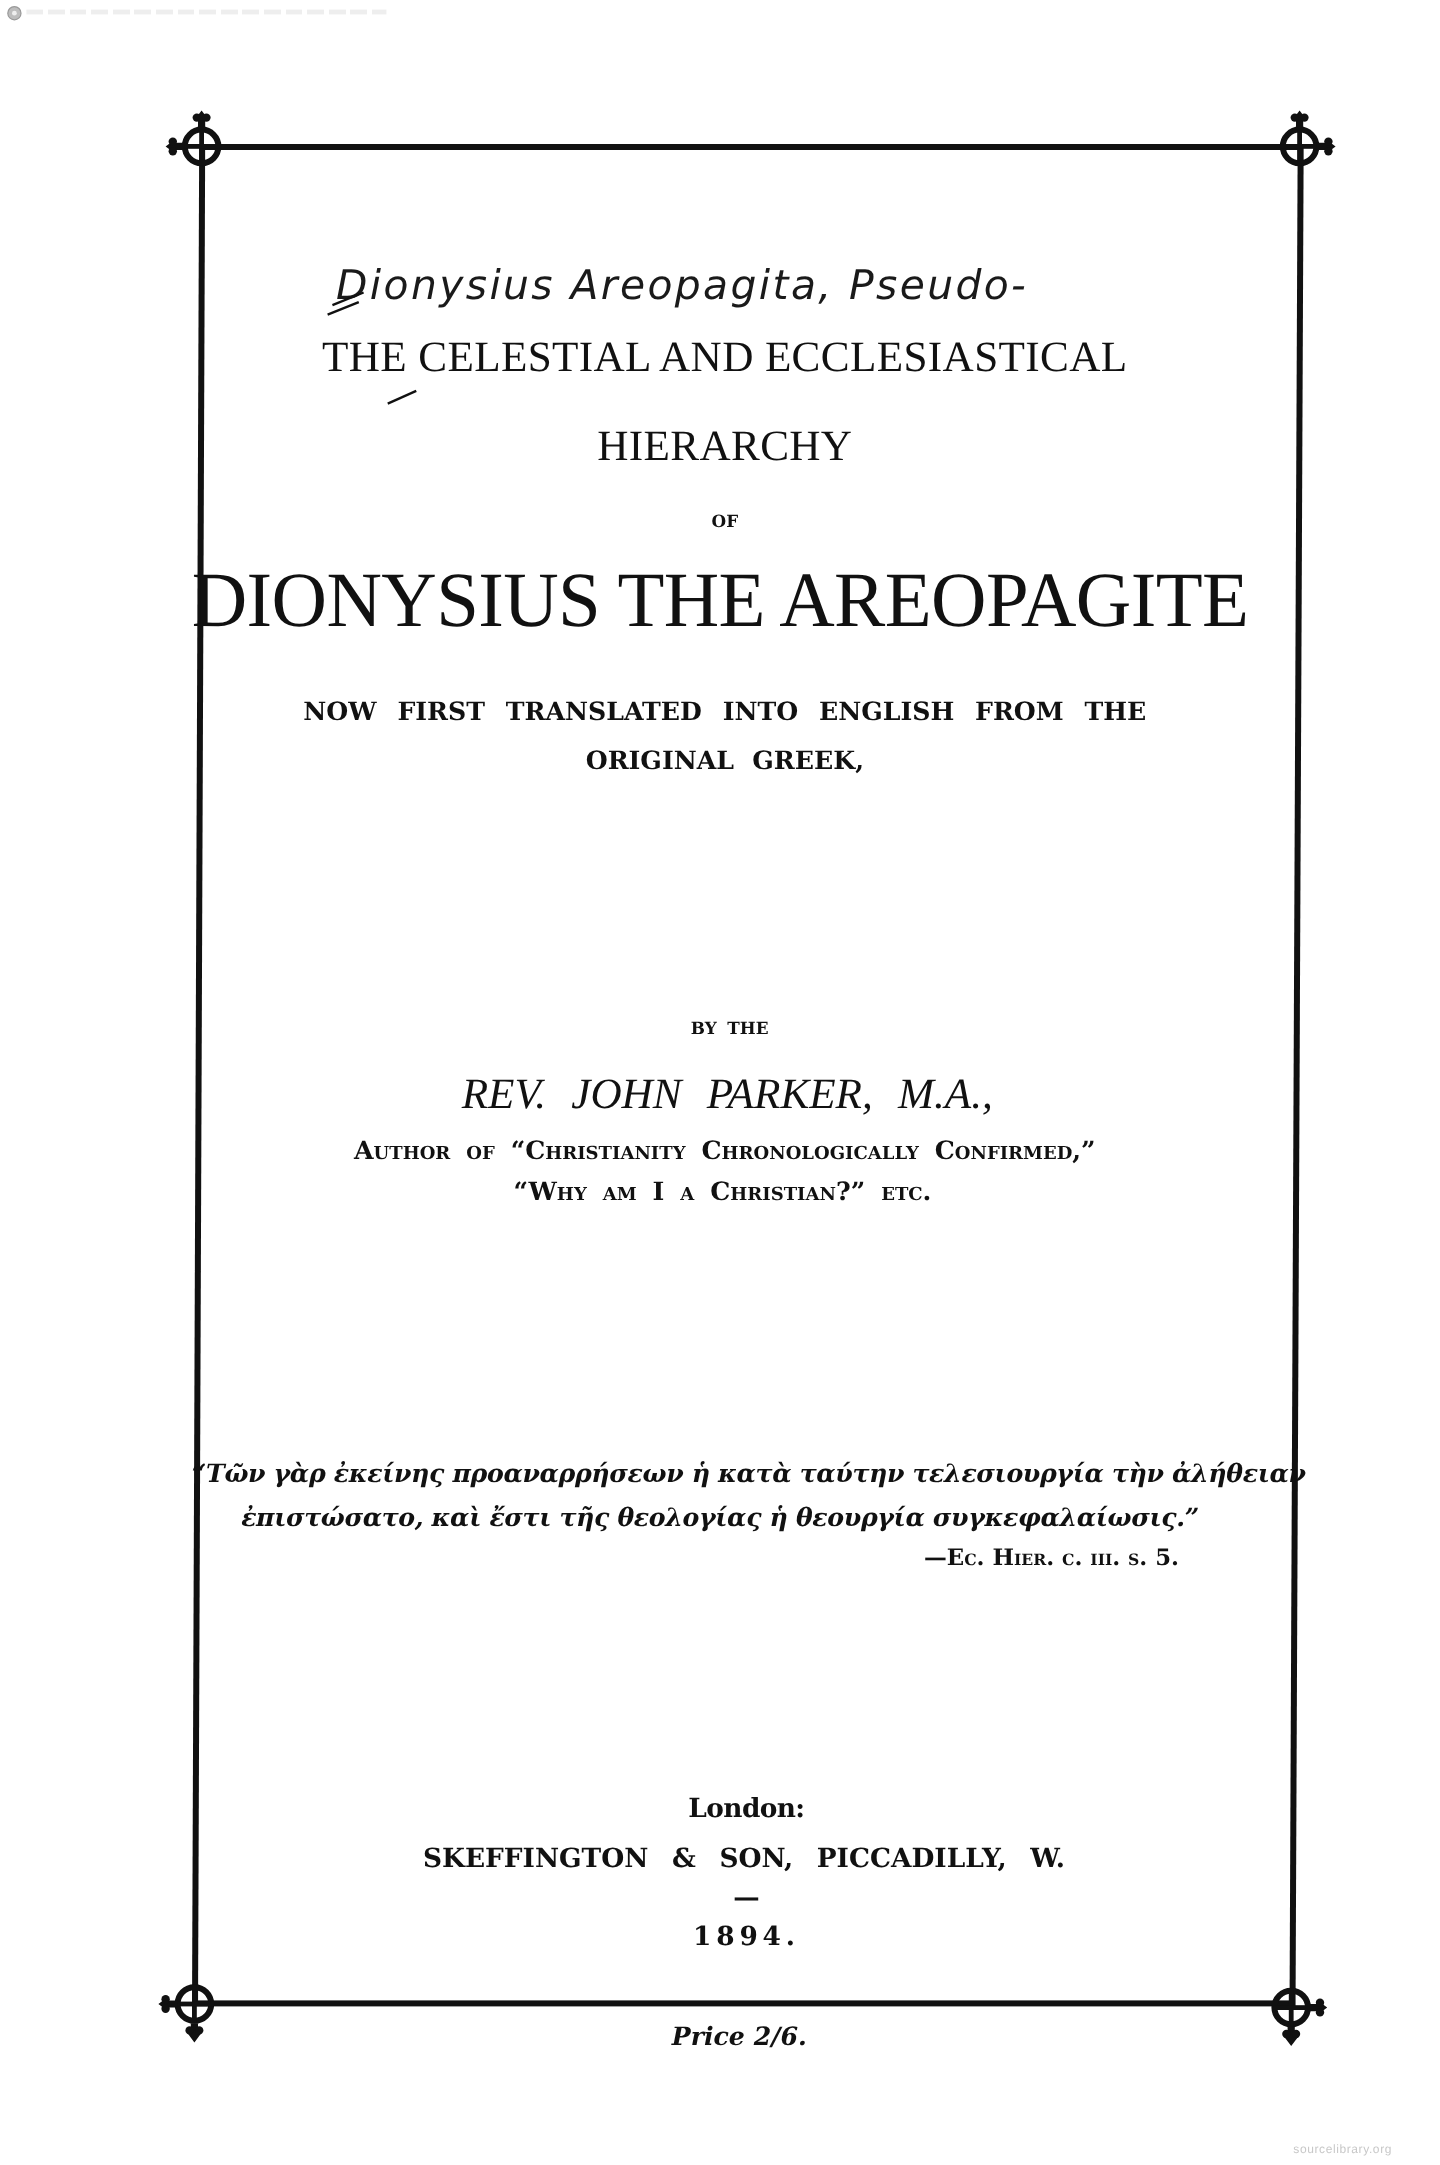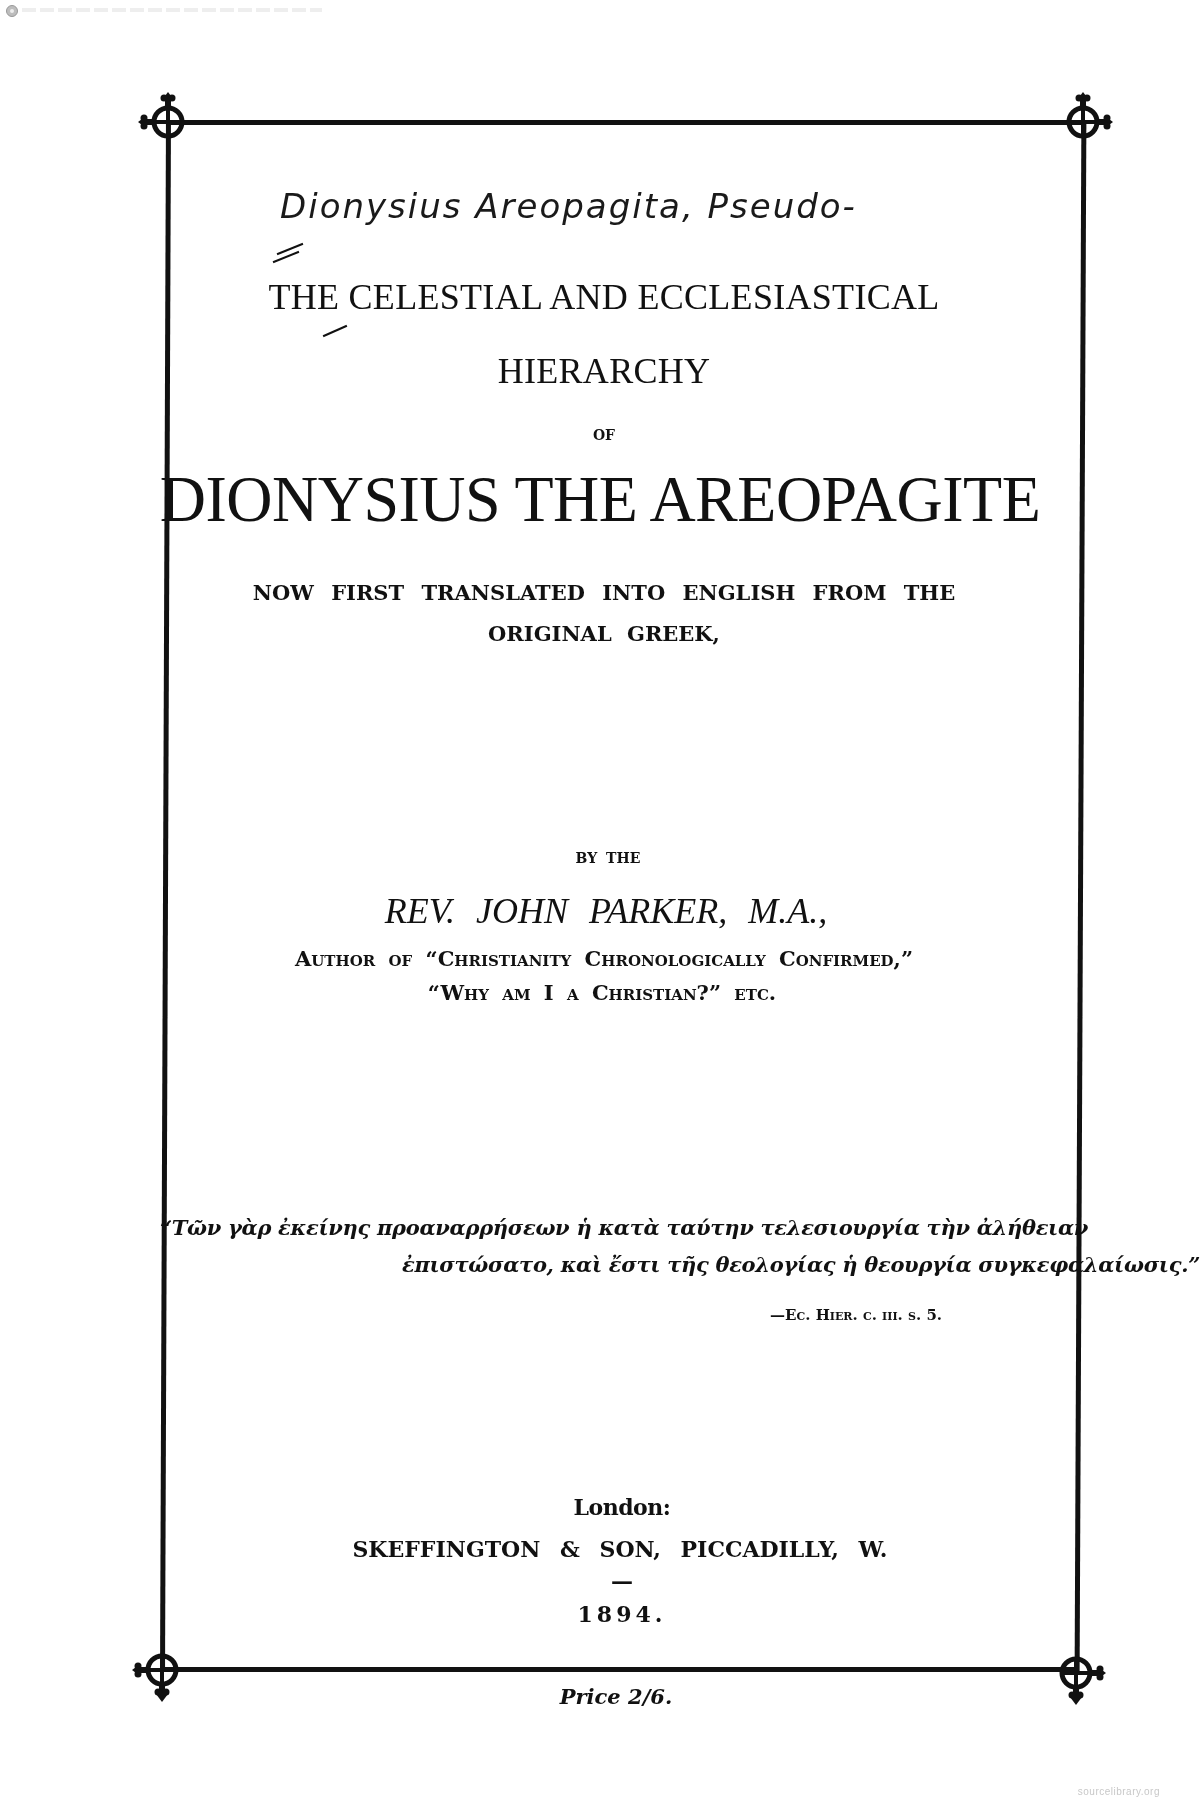--- a/index.html
+++ b/index.html
@@ -4,21 +4,21 @@
 <style>
   html, body { margin:0; padding:0; background:#ffffff; }
   body { width:1200px; height:1804px; position:relative; overflow:hidden;
          font-family:"Liberation Serif", "DejaVu Serif", serif; color:#111; }
   .abs { position:absolute; }
   .line { position:absolute; left:0; width:1200px; text-align:center; white-space:nowrap; }
   .hline { position:absolute; background:#111; }
   .vline { position:absolute; background:#111; }
   .ornament { position:absolute; width:60px; height:60px; }
   .hand { position:absolute; font-family:"DejaVu Sans", sans-serif; font-style:italic;
-          font-size:34px; font-weight:300; color:#1a1a1a; white-space:nowrap; letter-spacing:2px; }
+          font-size:34px; font-weight:300; color:#1a1a1a; white-space:nowrap; letter-spacing:2px;margin-top:32px; }
   .caps-heavy { font-family:"DejaVu Serif", serif; font-weight:bold; }
   .sc { font-variant:small-caps; }
   .topicon { position:absolute; left:6px; top:5px; width:12px; height:12px; border-radius:50%;
              background:#bdbdbd; border:1px solid #999; box-sizing:border-box; }
   .topicon::after { content:""; position:absolute; left:3px; top:3px; width:4px; height:4px;
                     border-radius:50%; background:#eee; }
   .topstrip { position:absolute; left:22px; top:8px; width:300px; height:4px;
               background:repeating-linear-gradient(90deg,#eee 0 14px,#fff 14px 18px); }
   .watermark { position:absolute; right:40px; top:1786px; font-family:Liberation Sans, sans-serif;
                font-size:10px; color:#c8c8c8; letter-spacing:0.5px; }
@@ -95,22 +95,22 @@
 
 <div class="line caps-heavy" style="top:580px; font-size:21px; word-spacing:10px; left:4px;">NOW FIRST TRANSLATED INTO ENGLISH FROM THE</div>
 <div class="line caps-heavy" style="top:621px; font-size:21px; word-spacing:8px; left:4px;">ORIGINAL GREEK,</div>
 
 <div class="line caps-heavy" style="top:850px; font-size:14px; word-spacing:4px; left:8px;">BY THE</div>
 <div class="line" style="top:890px; font-size:36px; font-style:italic; word-spacing:12px; left:6px;">REV. JOHN PARKER, M.A.,</div>
 <div class="line caps-heavy sc" style="top:946px; font-size:21px; word-spacing:6px; left:4px;">Author of “Christianity Chronologically Confirmed,”</div>
 <div class="line caps-heavy sc" style="top:980px; font-size:21px; word-spacing:6px; left:2px;">“Why am I a Christian?” etc.</div>
 
 <div class="line caps-heavy" style="top:1215px; font-size:21px; font-style:italic; left:24px; letter-spacing:-0.3px;">“Tῶν γὰρ ἐκείνης προαναρρήσεων ἡ κατὰ ταύτην τελεσιουργία τὴν ἀλήθειαν</div>
-<div class="line caps-heavy" style="top:1252px; font-size:21px; font-style:italic; left:0px; letter-spacing:-0.3px;text-align:right;">ἐπιστώσατο, καὶ ἔστι τῆς θεολογίας ἡ θεουργία συγκεφαλαίωσις.”</div>
-<div class="abs caps-heavy sc" style="left:770px; top:1287px; font-size:15px; white-space:nowrap;margin-top:19px;">—Ec. Hier. c. iii. s. 5.</div>
+<div class="line caps-heavy" style="top:1252px; font-size:21px; font-style:italic; left:0px; letter-spacing:-0.3px;">ἐπιστώσατο, καὶ ἔστι τῆς θεολογίας ἡ θεουργία συγκεφαλαίωσις.”</div>
+<div class="abs caps-heavy sc" style="left:770px; top:1287px; font-size:19px; white-space:nowrap;">—Ec. Hier. c. iii. s. 5.</div>
 
 <div class="line caps-heavy" style="top:1494px; font-size:22px; left:22px; letter-spacing:-0.5px;">London:</div>
 <div class="line caps-heavy" style="top:1536px; font-size:22px; word-spacing:12px; left:20px;">SKEFFINGTON &amp; SON, PICCADILLY, W.</div>
 <div class="line caps-heavy" style="top:1568px; font-size:22px; left:22px;">—</div>
 <div class="line caps-heavy" style="top:1601px; font-size:22px; letter-spacing:4px; left:22px;">1894.</div>
 
 <div class="line caps-heavy" style="top:1684px; font-size:21px; font-style:italic; left:16px;">Price 2/6.</div>
 
 <div class="watermark">sourcelibrary.org</div>
 

